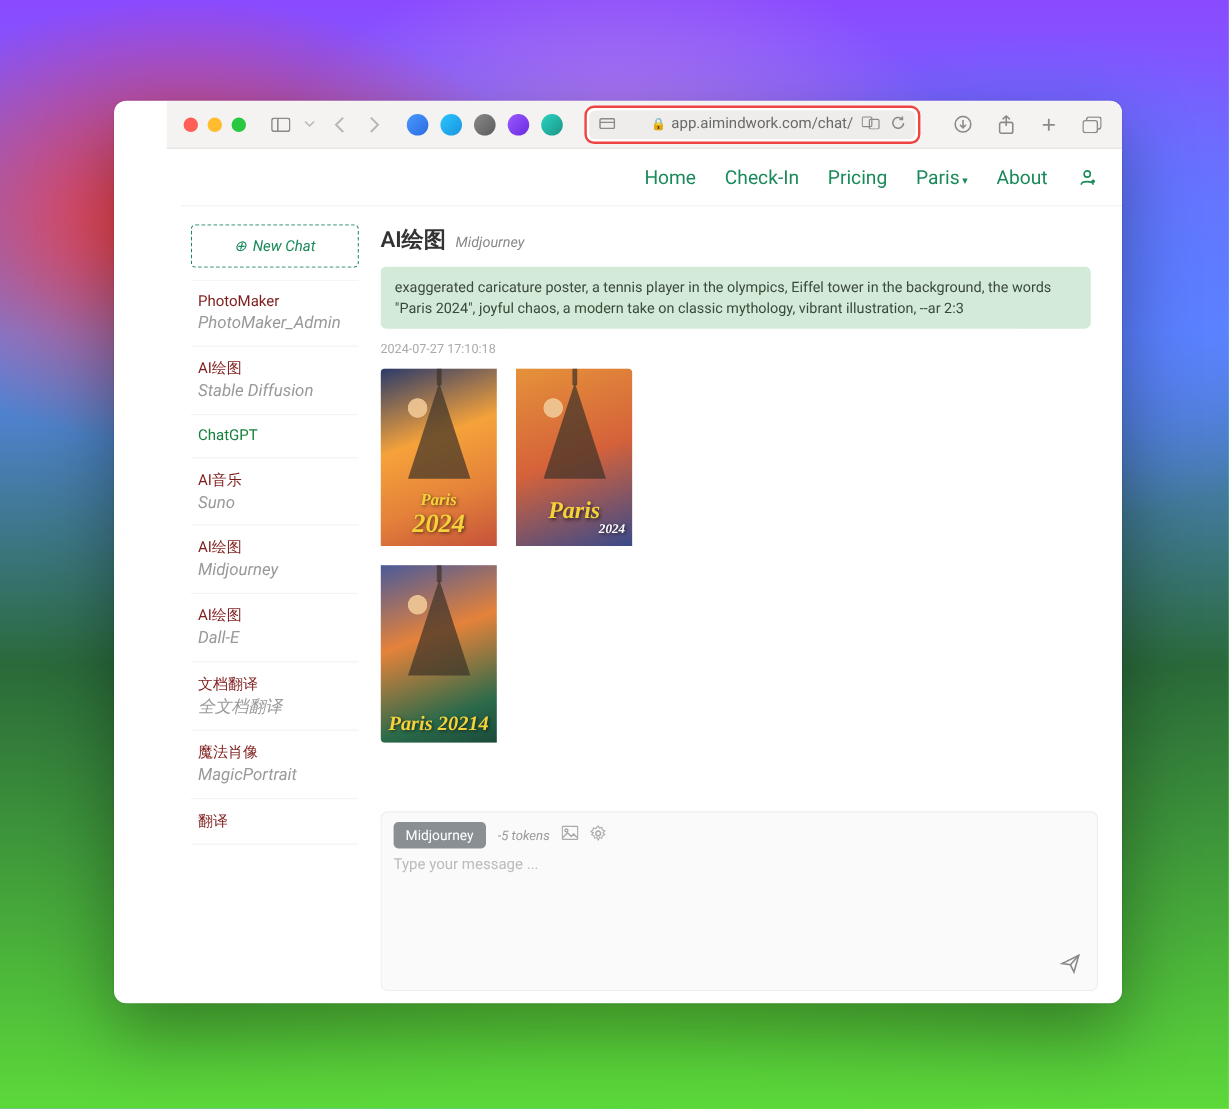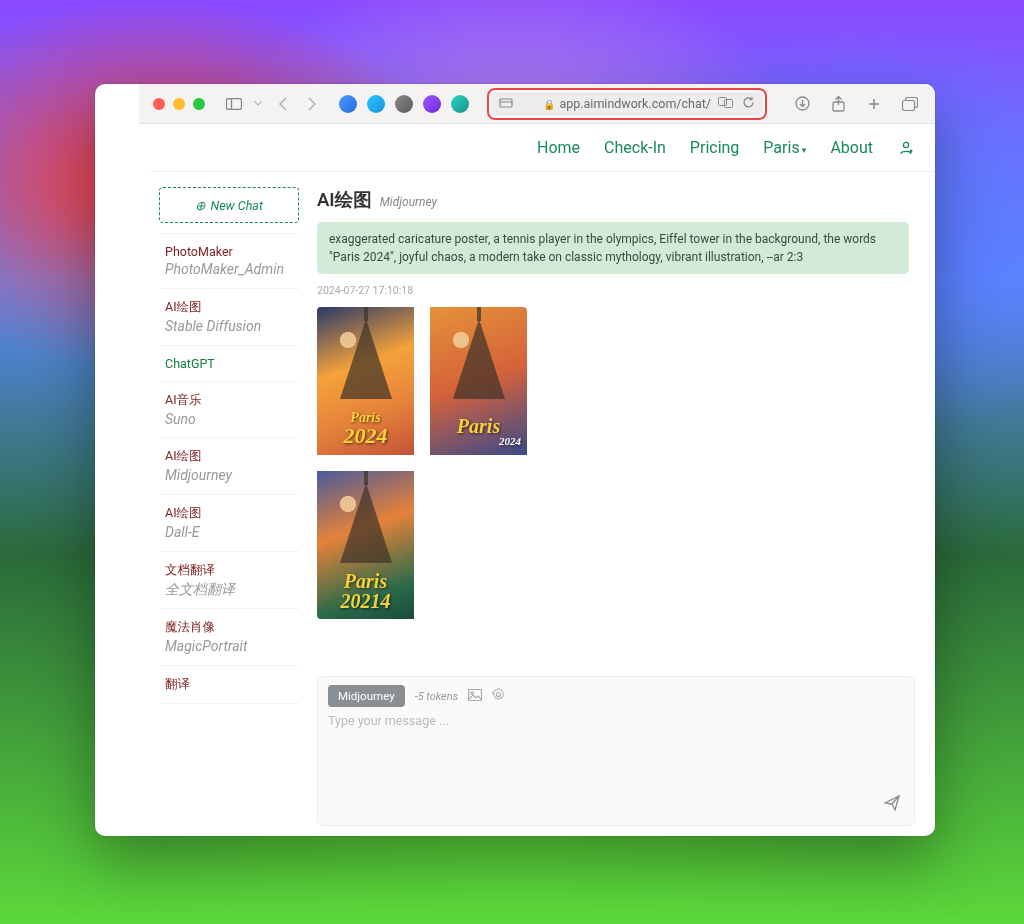--- a/index.html
+++ b/index.html
@@ -151,21 +151,21 @@
   font-weight: bold; font-style: italic;
   color: #f5d23a;
   text-shadow: 1px 1px 3px rgba(0,0,0,.6);
   line-height: 1;
 }
 .tile-text .l1 { font-size: 14px; display:block; }
 .tile-text .l2 { font-size: 22px; display:block; }
 .tile.tr .tile-text .l1 { font-size: 20px; }
 .tile.tr .tile-text .l2 { font-size: 11px; text-align:right; padding-right:6px; color:#fff; }
 .tile.bl .tile-text .l1 { font-size: 16px; }
-.tile.br .tile-text .l1 { font-size: 20px; text-align: center; }
+.tile.br .tile-text .l1 { font-size: 17px; text-align: center; }
 .player {
   position:absolute; top:15%; left:20%;
   width:40px; height:55px;
   background: radial-gradient(circle at 30% 20%, rgba(240,200,150,.9) 0 15%, transparent 16%);
 }
 
 .composer {
   margin-top: 8px;
   border: 1px solid #eee;
   border-radius: 6px;

